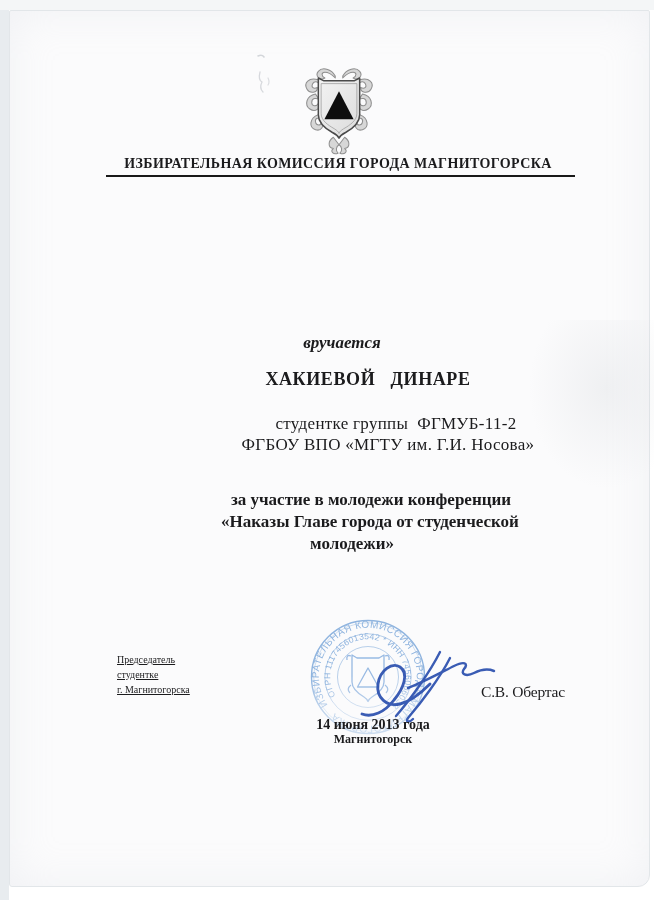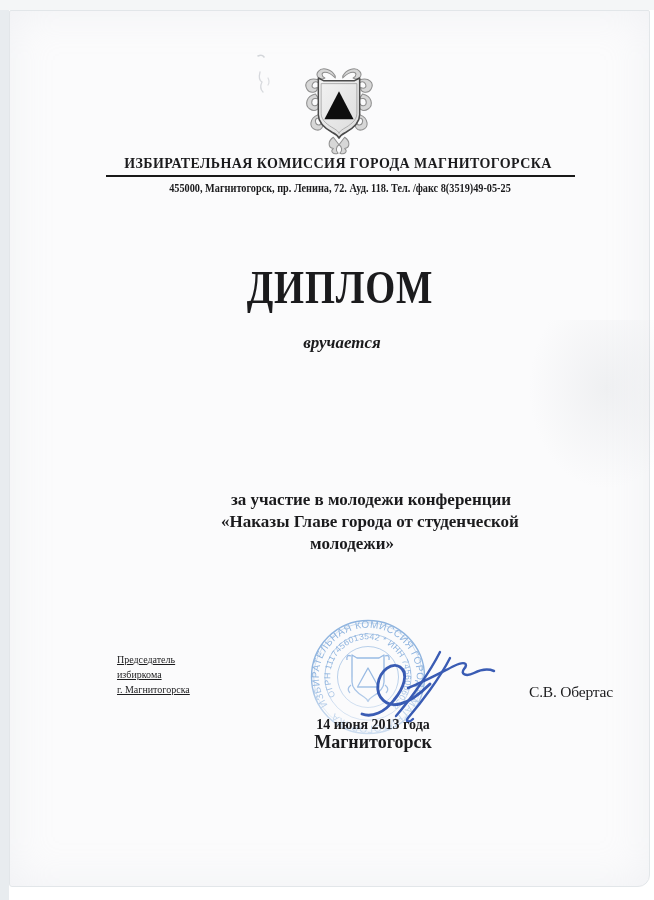--- a/index.html
+++ b/index.html
@@ -32,23 +32,23 @@
   .info1{top:414px;left:396px;font-size:17px;letter-spacing:0.3px;}
   .info2{top:435px;left:388px;font-size:17px;letter-spacing:0.3px;}
   .reason{font-weight:bold;font-size:17px;}
   .reason1{top:490px;left:371px;}
   .reason2{top:512px;left:370px;}
   .reason3{top:534px;left:352px;}
   .role{left:117px;font-size:10px;text-decoration:underline;}
   .role1{top:654px;}
   .role2{top:669px;}
   .role3{top:684px;text-align:center;}
-  .signer-name{left:481px;top:683px;font-size:15.5px;letter-spacing:-0.2px;margin-left:48px;}
+  .signer-name{left:481px;top:683px;font-size:15.5px;letter-spacing:-0.2px;}
   .date-line{top:717px;left:373px;font-weight:bold;font-size:14px;}
-  .city-line{top:732px;left:373px;font-weight:bold;font-size:18px;}
+  .city-line{top:732px;left:373px;font-weight:bold;font-size:12px;}
   .emblem{left:292px;top:60px;width:94px;height:98px;}
   .stamp{
     left:293px;top:602px;width:150px;height:150px;z-index:2;opacity:0.85;
     -webkit-mask-image:linear-gradient(to bottom,rgba(0,0,0,0.9) 50%,rgba(0,0,0,0.5) 72%,rgba(0,0,0,0.32) 100%);
     mask-image:linear-gradient(to bottom,rgba(0,0,0,0.9) 50%,rgba(0,0,0,0.5) 72%,rgba(0,0,0,0.32) 100%);
   }
   .signature{left:352px;top:638px;width:150px;height:92px;z-index:3;}
   .text-layer{z-index:4;}
   .smudge{left:248px;top:52px;width:30px;height:48px;opacity:0.55;}
   .crease{left:528px;top:320px;width:130px;height:170px;z-index:2;
@@ -89,24 +89,25 @@
       <path d="M44 82 C38 86 38 93 44 94 C40 97 44 101 49 99 C46 96 47 92 50 90 Z"></path>
       <path d="M56 82 C62 86 62 93 56 94 C60 97 56 101 51 99 C54 96 53 92 50 90 Z"></path>
     </g>
     <path d="M28 19 L34 22 L66 22 L72 19 L72 58 C72 67 64 73 57 77 C53 79 51 81 50 83 C49 81 47 79 43 77 C36 73 28 67 28 58 Z" fill="url(#shieldFill)" stroke="#4a4a4a" stroke-width="1.6" stroke-linejoin="round"></path>
     <path d="M31 25 L69 25 L69 57 C69 64 62 69 55 73 C52 75 50.5 76 50 78 C49.5 76 48 75 45 73 C38 69 31 64 31 57 Z" fill="none" stroke="#9a9a9a" stroke-width="0.8"></path>
     <path d="M50 33 L65.5 63 L34.5 63 Z" fill="#0e0e0e"></path>
   </svg>
 
   <div class="abs text-layer org-name ctr"><span>ИЗБИРАТЕЛЬНАЯ КОМИССИЯ ГОРОДА МАГНИТОГОРСКА</span></div>
   <div class="abs rule"></div>
-  <div class="abs text-layer address ctr"><span class="squeeze">455000, Магнитогорск, пр. Ленина, 72. Ауд. 118. Тел. /факс 8(3519)49-05-25</span></div>
 
-  <div class="abs text-layer doc-title ctr"><span class="squeeze">ДИПЛОМ</span></div>
   <div class="abs text-layer doc-subtitle ctr"><span>вручается</span></div>
+  <div class="abs text-layer recipient ctr"><span>ХАКИЕВОЙ   ДИНАРЕ</span></div>
+  <div class="abs text-layer info1 ctr"><span>студентке группы  ФГМУБ-11-2</span></div>
+  <div class="abs text-layer info2 ctr"><span>ФГБОУ ВПО «МГТУ им. Г.И. Носова»</span></div>
   <div class="abs text-layer reason reason1 ctr"><span>за участие в молодежи конференции</span></div>
   <div class="abs text-layer reason reason2 ctr"><span>«Наказы Главе города от студенческой</span></div>
   <div class="abs text-layer reason reason3 ctr"><span>молодежи»</span></div>
 
   <div class="abs crease"></div>
 
   <svg class="abs stamp" viewBox="-75 -75 150 150" font-family="Liberation Sans, DejaVu Sans, sans-serif" fill="#6f9fd6">
     <defs>
       <path id="ringOuter" d="M -40.1 28.1 A 49 49 0 1 1 -34.6 34.6" fill="none"></path>
       <path id="ringInner" d="M -32.5 18.8 A 37.5 37.5 0 1 1 -28.7 24.1" fill="none"></path>
@@ -132,19 +133,19 @@
   </svg>
 
   <svg class="abs signature" viewBox="0 0 150 92" fill="none" stroke="#2a4fae" stroke-linecap="round" opacity="0.92">
     <path d="M10 76 C20 80 33 74 42 62 C52 50 57 35 48 29 C40 24 28 32 26 46 C24 60 35 69 48 66 C60 63 70 54 78 46" stroke-width="2.9"></path>
     <path d="M88 14 C78 34 58 62 44 78" stroke-width="2.4"></path>
     <path d="M98 20 C88 40 68 66 56 80 C53 84 57 85 61 81" stroke-width="2.4"></path>
     <path d="M56 50 C72 44 90 34 102 28 C112 23 117 25 112 31 C108 36 114 39 122 35 C130 31 137 31 142 33" stroke-width="2.5"></path>
   </svg>
 
   <div class="abs text-layer role role1"><span>Председатель</span></div>
-  <div class="abs text-layer role role2"><span>избиркома</span></div>
+  <div class="abs text-layer role role2"><span>студентке</span></div>
   <div class="abs text-layer role role3"><span>г. Магнитогорска</span></div>
   <div class="abs text-layer signer-name"><span>С.В. Обертас</span></div>
   <div class="abs text-layer date-line ctr"><span>14 июня 2013 года</span></div>
   <div class="abs text-layer city-line ctr"><span>Магнитогорск</span></div>
 
 </div>
 
 </body></html>

